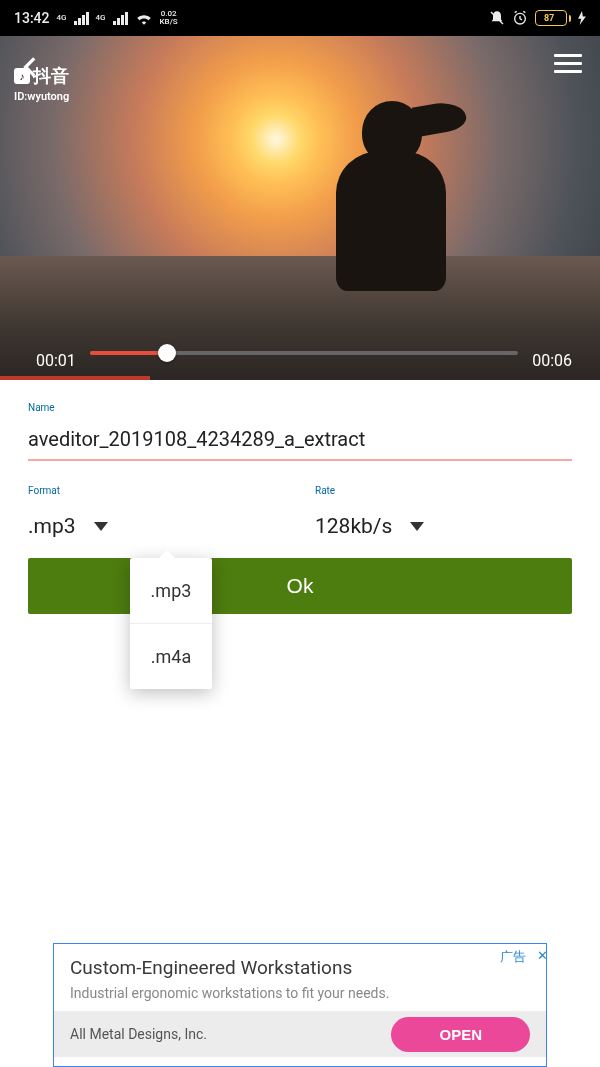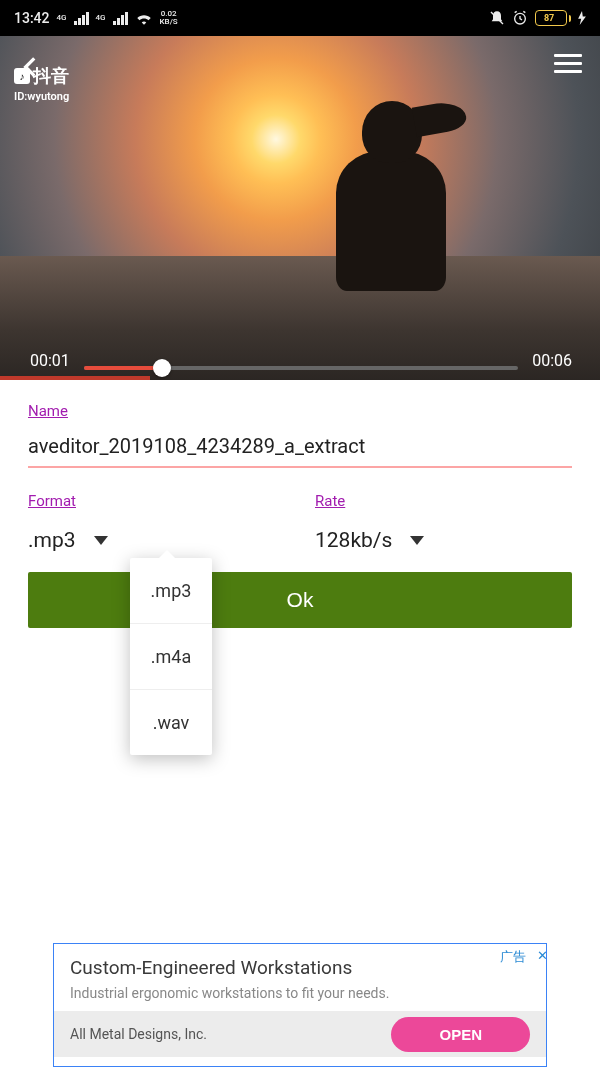--- a/index.html
+++ b/index.html
@@ -27,28 +27,28 @@
   .watermark-id { color: #fff; font-size: 11px; font-weight: 600; }
 
   .thumb { position: absolute; inset: 0; }
   .sky { position: absolute; inset: 0; background: radial-gradient(circle at 46% 30%, #fff8e0 0%, #ffd96b 6%, #ffbf55 11%, #f29d4b 20%, #c77b5a 35%, #7a6a6a 55%, #4d5258 75%, #373a3e 100%); }
   .ground { position: absolute; left: 0; right: 0; bottom: 0; height: 36%; background: linear-gradient(to bottom, #6a5a50 0%, #3d3530 60%, #2b2623 100%); }
   .silhouette { position: absolute; right: 24%; bottom: 26%; width: 140px; height: 190px; }
   .head { position: absolute; top: 0; left: 46px; width: 60px; height: 62px; background: #1a1410; border-radius: 50% 50% 45% 45%; }
   .hair { position: absolute; top: 2px; left: 98px; width: 52px; height: 30px; background: #1a1410; border-radius: 0 60% 40% 0; transform: rotate(-10deg); }
   .body { position: absolute; top: 50px; left: 20px; width: 110px; height: 140px; background: #1a1410; border-radius: 40% 40% 10% 10% / 30% 30% 10% 10%; }
 
-  .player-ctrl { position: absolute; left: 2px; right: 0; bottom: 10px; display: flex; align-items: flex-end; padding: 0 28px; gap: 14px; color: #fff; font-size: 16px; }
+  .player-ctrl { position: absolute; left: 8px; right: 0; bottom: 10px; display: flex; align-items: flex-start; padding: 0 28px; gap: 14px; color: #fff; font-size: 16px; }
   .seek { flex: 1; height: 4px; background: #666; border-radius: 2px; position: relative; }
   .seek-fill { position: absolute; left: 0; top: 0; bottom: 0; background: #e74c3c; border-radius: 2px; }
   .seek-thumb { position: absolute; top: 50%; width: 18px; height: 18px; background: #fff; border-radius: 50%; transform: translate(-50%, -50%); box-shadow: 0 1px 3px rgba(0,0,0,0.4); }
   .load-bar { position: absolute; left: 0; bottom: 0; height: 4px; width: 25%; background: #c0392b; }
 
   .form-area { padding: 22px 28px 0 28px; }
-  .label { color: #a21caf; font-size: 15px; margin-bottom: 10px; text-decoration: underline; }
+  .label { color: #0369a1; font-size: 10px; margin-bottom: 10px; }
   .name-input { width: 100%; border: none; border-bottom: 2px solid #fca5a5; font-size: 20px; color: #222; padding: 4px 0 8px 0; outline: none; font-family: inherit; }
   .row { display: flex; gap: 30px; margin-top: 24px; }
   .col { flex: 1; }
   .select { display: flex; align-items: center; gap: 18px; font-size: 21px; color: #222; padding-top: 8px; }
   .caret { width: 0; height: 0; border-left: 7px solid transparent; border-right: 7px solid transparent; border-top: 9px solid #333; }
 
   .ok-btn { margin-top: 20px; width: 100%; height: 56px; background: #4d7c0f; color: #fff; font-size: 21px; border: none; border-radius: 2px; }
 
   .dropdown { position: absolute; top: 558px; left: 130px; width: 82px; background: #fff; border-radius: 2px; box-shadow: 0 4px 18px rgba(0,0,0,0.25); z-index: 10; }
   .dropdown::before { content: ""; position: absolute; top: -8px; left: 28px; width: 0; height: 0; border-left: 9px solid transparent; border-right: 9px solid transparent; border-bottom: 9px solid #fff; }
@@ -171,21 +171,20 @@
         <span class="caret"></span>
       </div>
     </div>
   </div>
   <button class="ok-btn">Ok</button>
 </div>
 
 <div class="dropdown">
   <div class="dropdown-item">.mp3</div>
   <div class="dropdown-item">.m4a</div>
-  <div class="dropdown-item">.wav</div>
 </div>
 
 <div class="ad-banner">
   <div class="ad-top">
     <div class="ad-title">Custom-Engineered Workstations</div>
     <div class="ad-sub">Industrial ergonomic workstations to fit your needs.</div>
     <span class="ad-tag" style="right:20px">广告</span>
     <span class="ad-close">✕</span>
   </div>
   <div class="ad-bottom">

